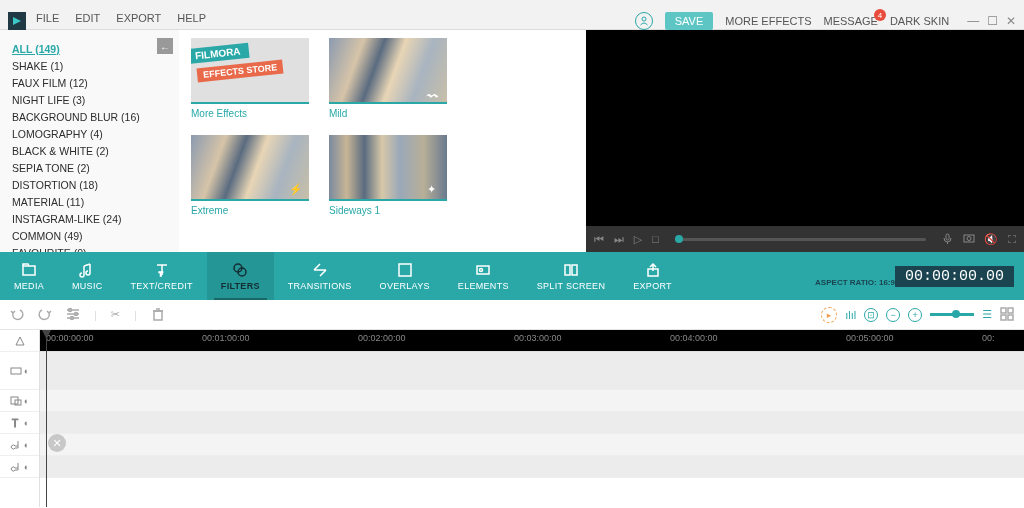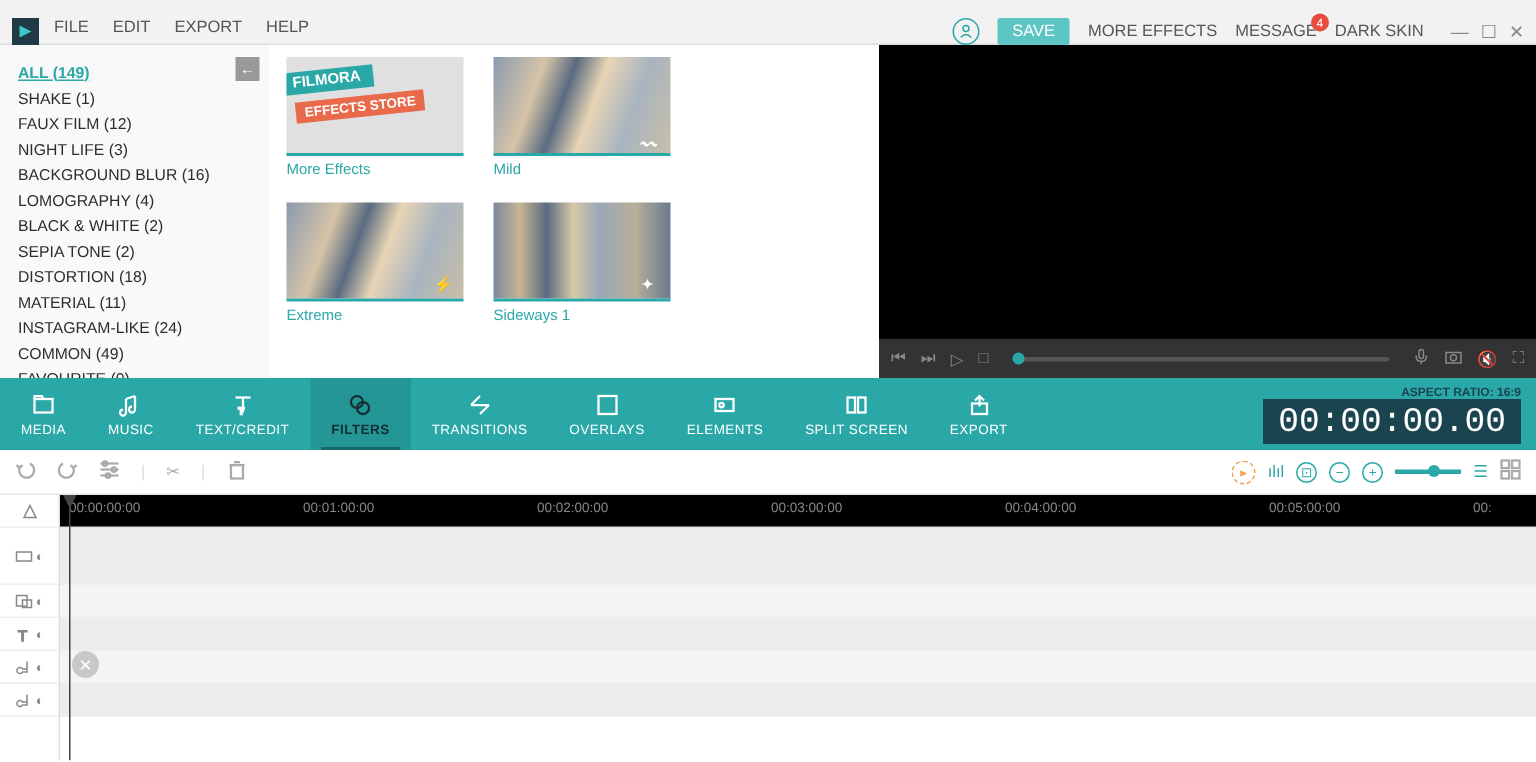--- a/index.html
+++ b/index.html
@@ -48,23 +48,23 @@
 
 .tab-bar { height: 48px; background: #2aa8a8; display: flex; align-items: center; }
 .tab-item { display: flex; flex-direction: column; align-items: center; justify-content: center; padding: 0 14px; height: 100%; color: #fff; cursor: pointer; gap: 2px; position:relative; }
 .tab-item.active { background: rgba(0,0,0,0.1); }
 .tab-item.active::after { content:''; position:absolute; bottom:0; left:10%; width:80%; height:2px; background:rgba(0,0,0,0.3); }
 .tab-ico { height: 18px; display:flex; align-items:center; justify-content:center; }
 .tab-ico svg { width:16px; height:16px; fill:none; stroke:#fff; stroke-width:1.5; }
 .tab-item.active .tab-ico svg { stroke:#142d33; }
 .tab-label { font-size: 9px; letter-spacing: 0.3px; }
 .tab-item.active .tab-label { color: #142d33; font-weight: bold; }
-.tab-right { margin-left: auto; display: flex; flex-direction: column; align-items: flex-end; padding-right: 10px; }
+.tab-right { margin-left: auto; display: flex; flex-direction: row; align-items: flex-end; padding-right: 10px; }
 .aspect { font-size: 8px; color: #1a4550; font-weight: bold; }
-.timecode { background: #1a4550; color: #fff; font-size: 23px; padding: 2px 10px; font-family: 'Courier New', monospace; }
+.timecode { background: #1a4550; color: #fff; font-size: 15px; padding: 2px 10px; font-family: 'Courier New', monospace; }
 
 .toolbar { height: 30px; background: #fff; border-bottom: 1px solid #e5e5e5; display: flex; align-items: center; padding: 0 10px; gap: 14px; }
 .tb-btn { color: #aaa; cursor: pointer; }
 .tb-btn svg { width:14px; height:14px; stroke:#aaa; fill:none; stroke-width:1.5; }
 .tb-right { margin-left: auto; display: flex; align-items: center; gap: 8px; }
 .tb-circle { width:16px; height:16px; border:1px dashed #f0a050; border-radius:50%; display:flex; align-items:center; justify-content:center; color:#f0a050; font-size:9px; }
 .zoom-slider { width: 44px; height: 3px; background: #2aa8a8; position: relative; }
 .zoom-slider::after { content:''; position:absolute; left:50%; top:-3px; width:8px; height:8px; background:#2aa8a8; border-radius:50%; }
 .zoom-btn { width:14px; height:14px; border:1px solid #2aa8a8; border-radius:50%; color:#2aa8a8; display:flex; align-items:center; justify-content:center; font-size:9px; }
 

